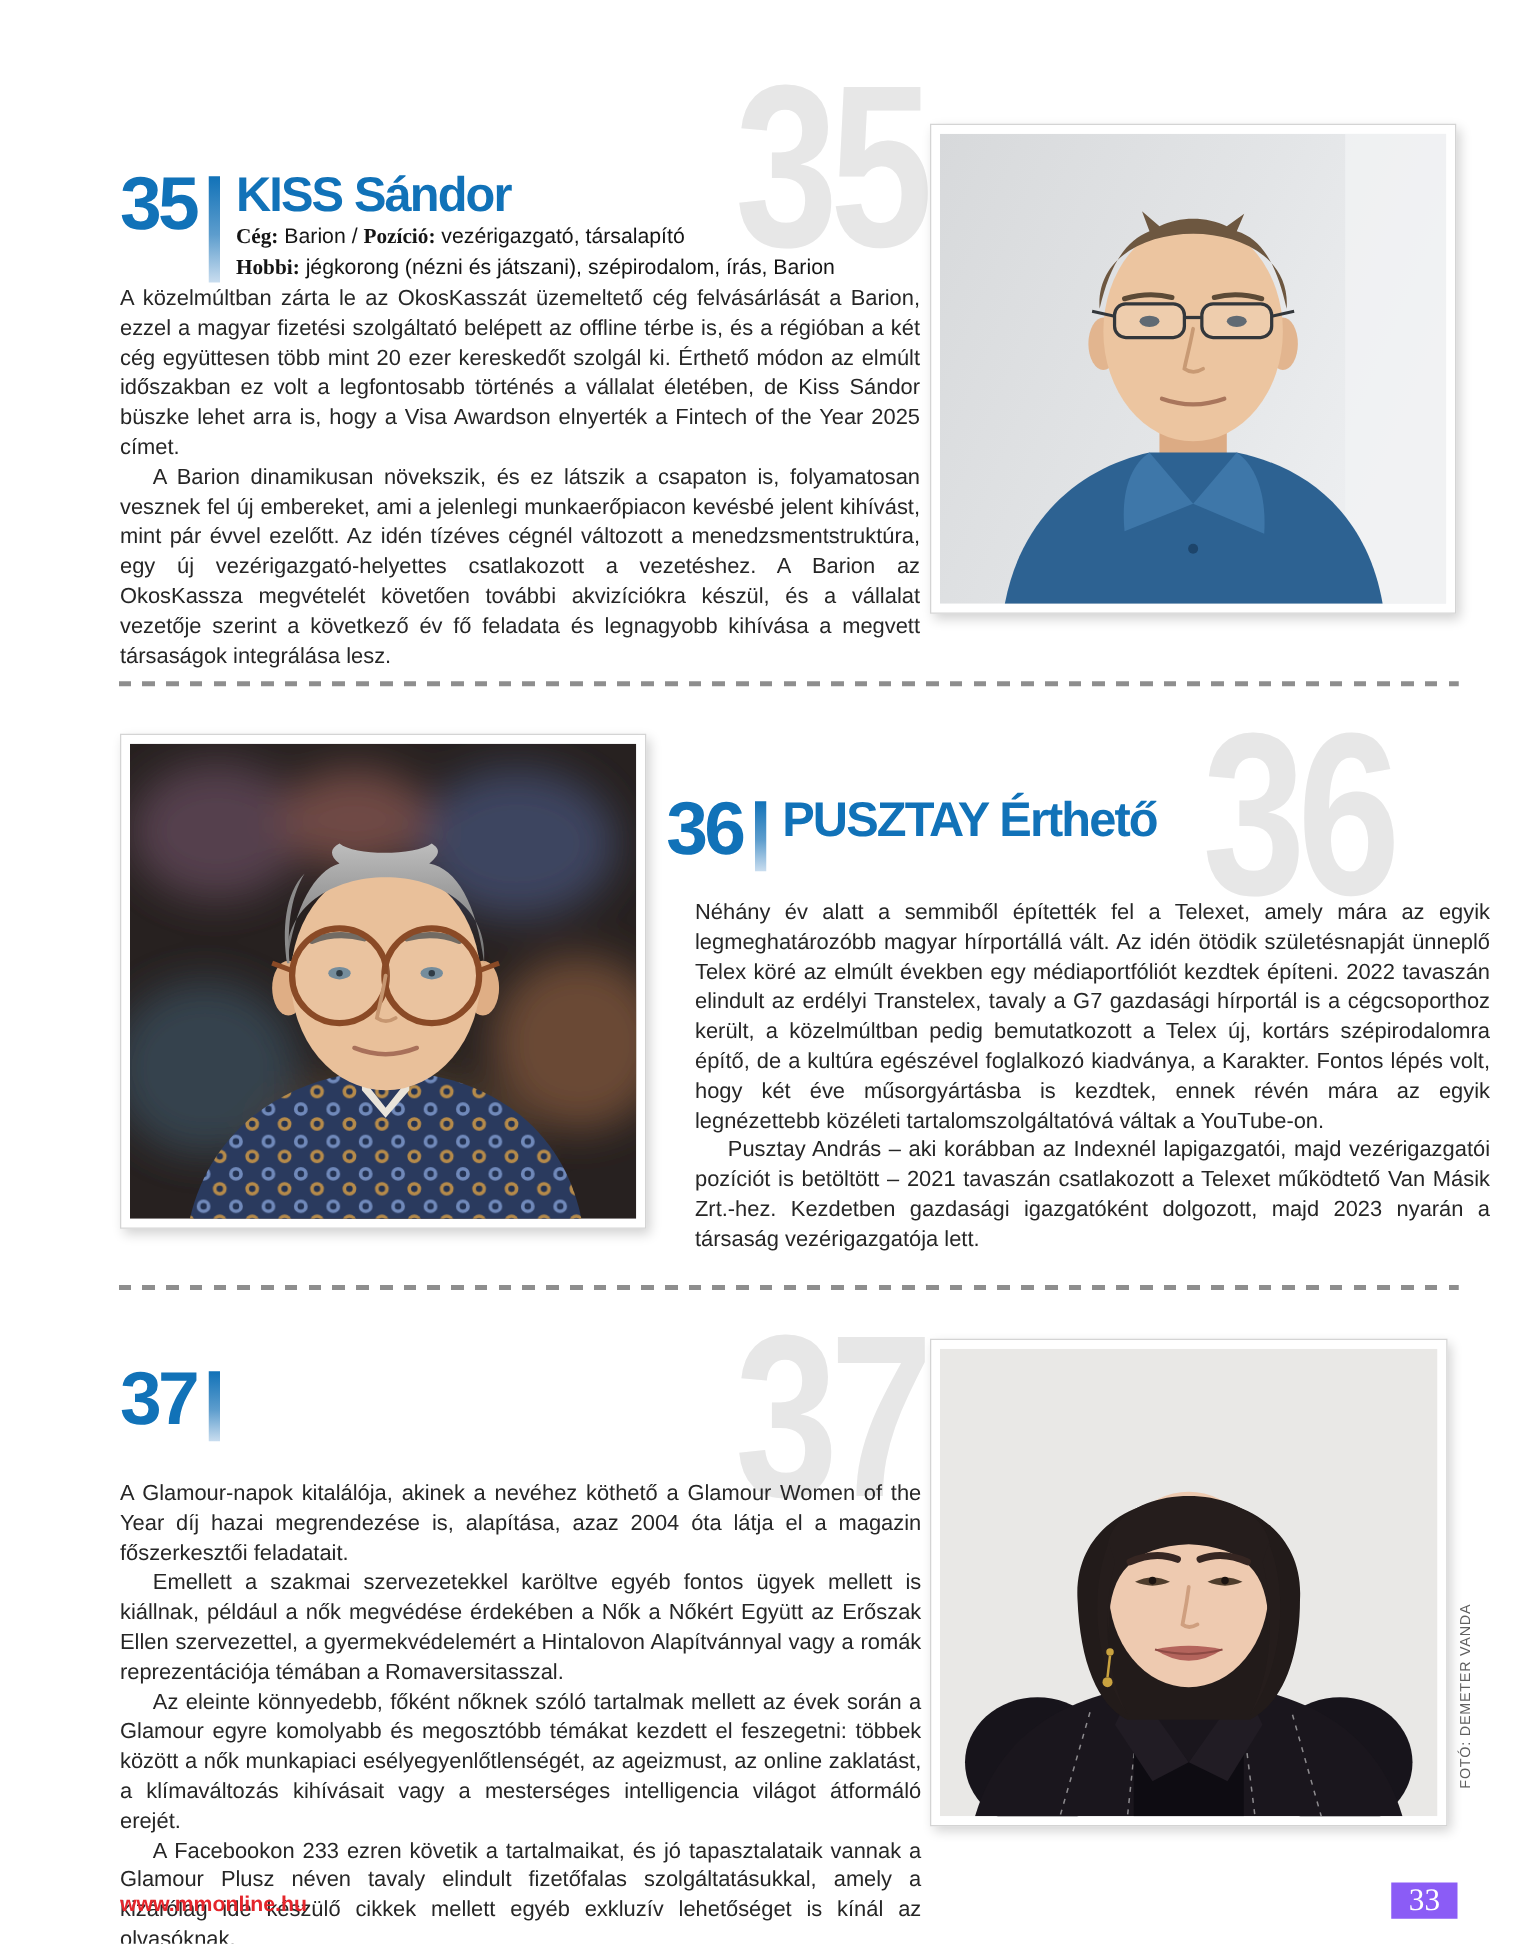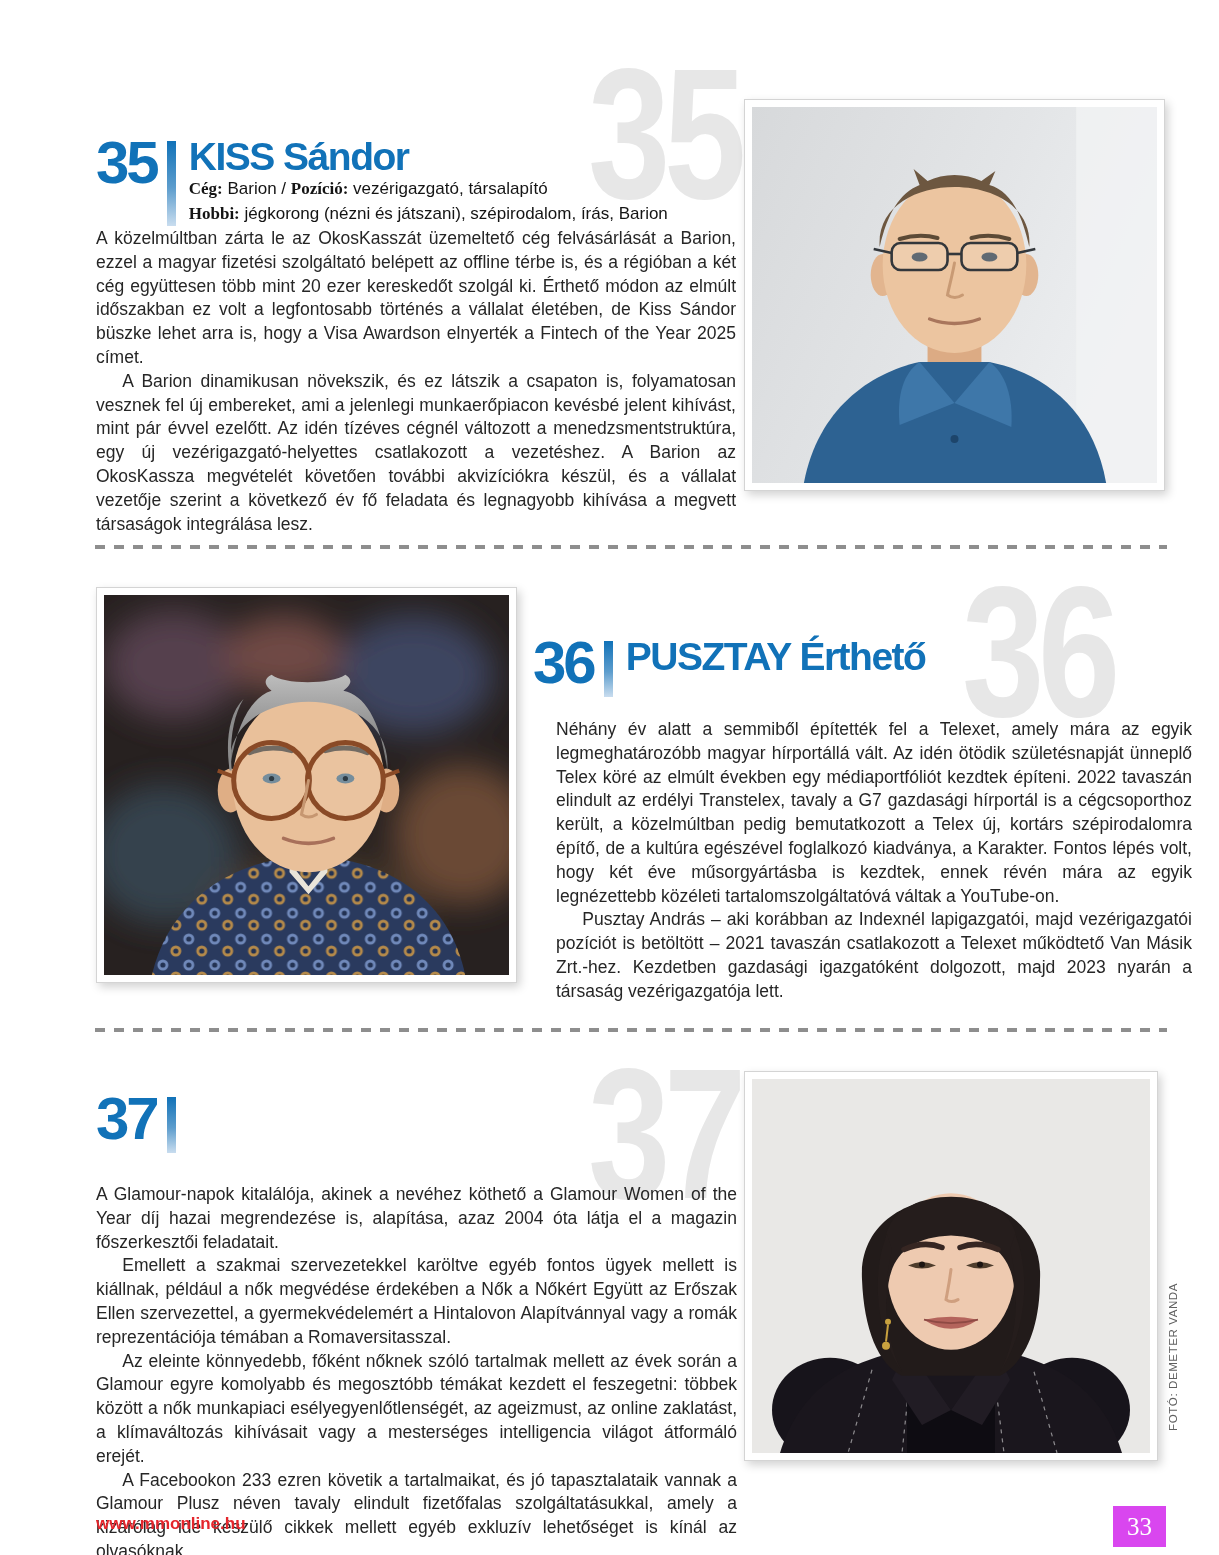--- a/index.html
+++ b/index.html
@@ -77,22 +77,22 @@
     writing-mode:vertical-rl;transform:rotate(180deg);
     font-size:11.5px;letter-spacing:.6px;color:#5f5f5f;white-space:nowrap;
   }
 
   
   .footer-url{
     position:absolute;left:96px;top:1514px;z-index:3;
     font-size:17px;font-weight:700;color:#e4262c;
   }
   .page-box{
-    position:absolute;left:1113px;top:1506px;width:53px;height:41px;z-index:3;
-    background:#d946ef;color:#fff;display:flex;align-items:center;justify-content:center;
+    position:absolute;left:1113px;top:1506px;width:53px;height:29px;z-index:3;
+    background:#8b5cf6;color:#fff;display:flex;align-items:center;justify-content:center;
     font-family:"Liberation Serif", serif;font-size:25px;
   }
 </style>
 </head>
 <body>
 
 <div class="ghost g35">35</div>
 <div class="ghost g36">36</div>
 <div class="ghost g37">37</div>
 

